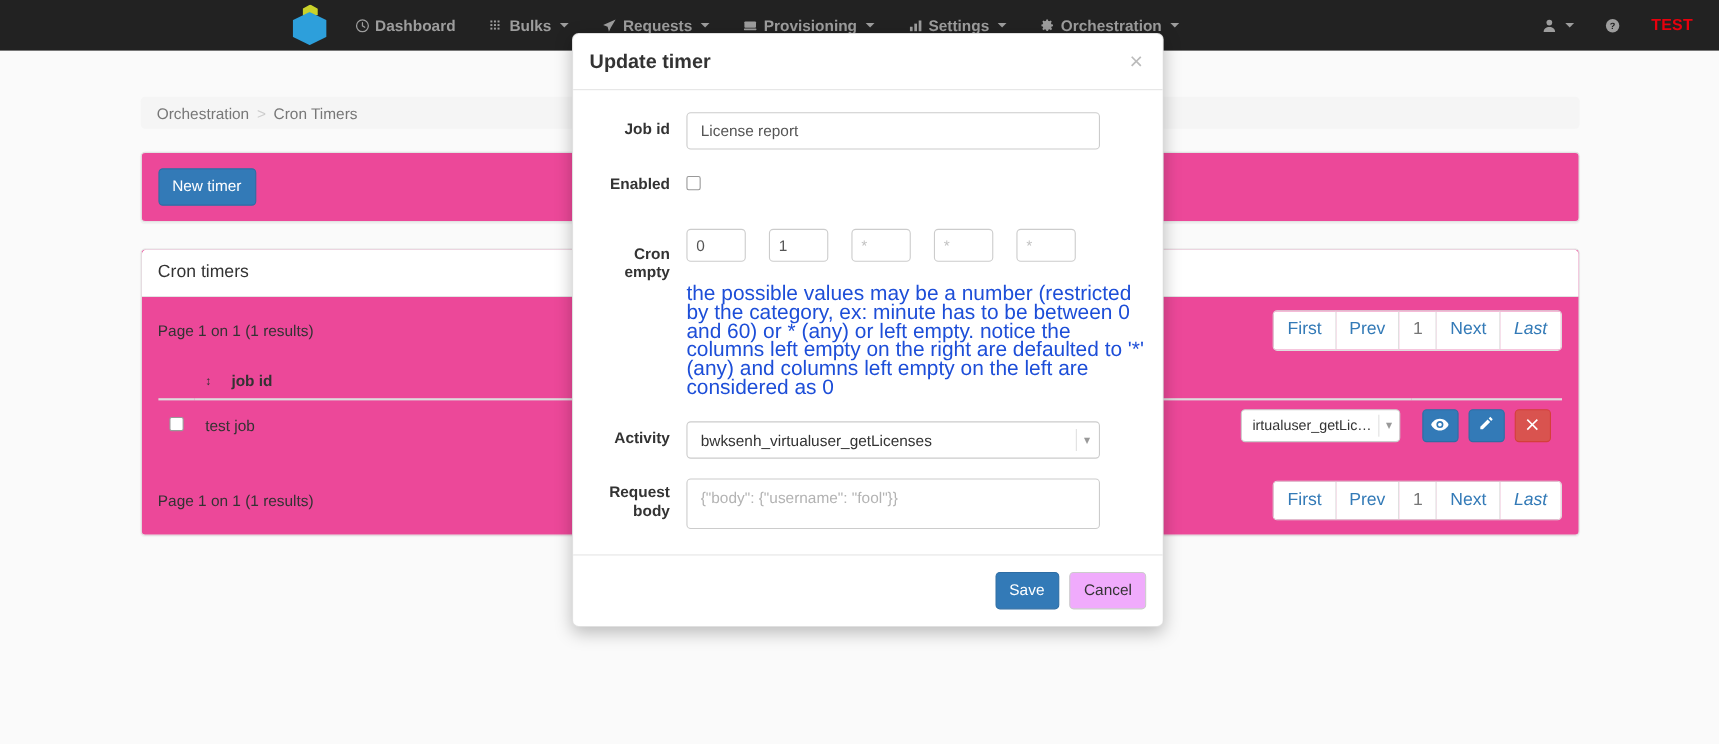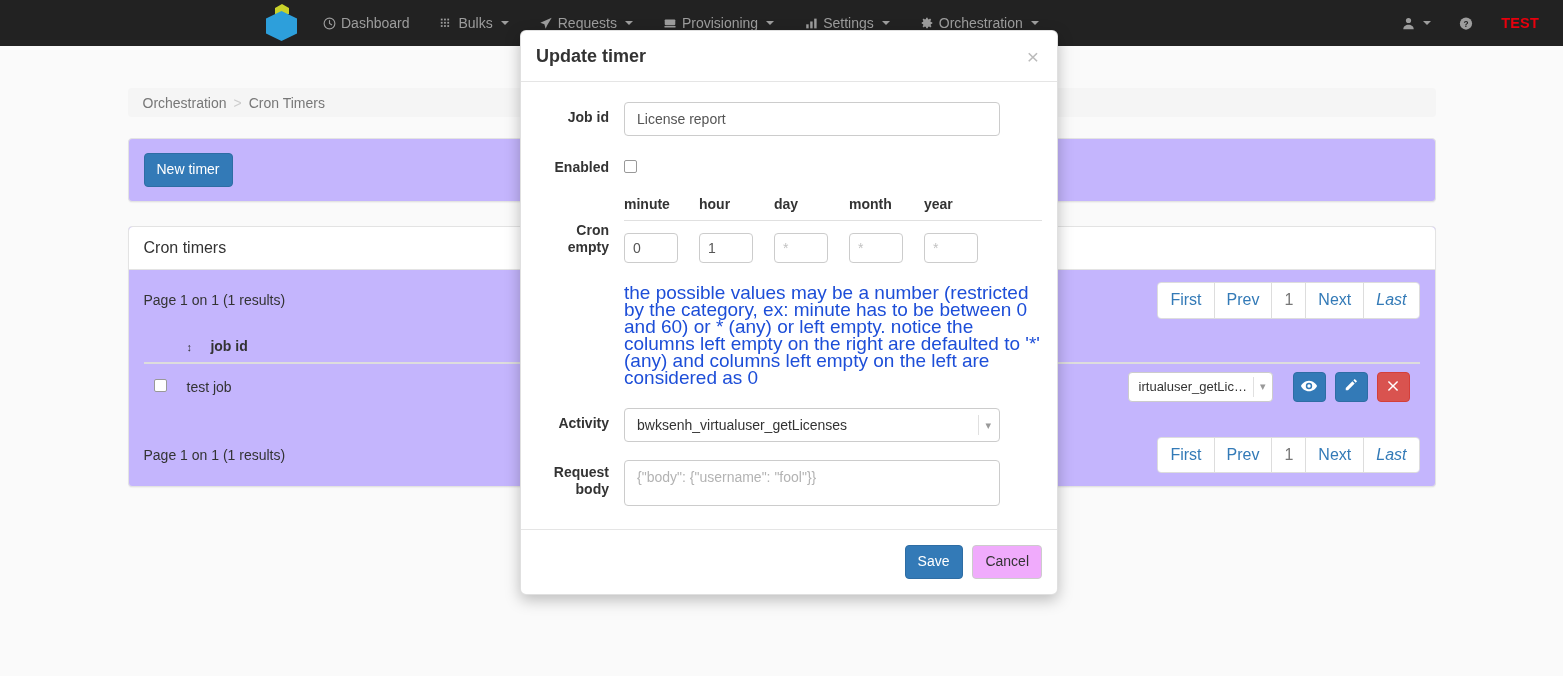--- a/index.html
+++ b/index.html
@@ -24,21 +24,21 @@
   .hex {
     position:absolute; left:4px; top:11px; width:31px; height:30px;
     background:#2d9fdb;
     clip-path: polygon(50% 0%, 100% 25%, 100% 75%, 50% 100%, 0% 75%, 0% 25%);
   }
   .hexcap {
     position:absolute; left:13px; top:4px; width:14px; height:10px;
     background:#c9d22a;
     clip-path: polygon(50% 0%, 100% 40%, 100% 100%, 0% 100%, 0% 40%);
   }
-  .nav-items { position:absolute; left:307px; top:0; height:46px; display:flex; align-items:center; }
+  .nav-items { position:absolute; left:307px; top:0; height:46px; display:flex; align-items:center;font-weight:bold; }
   .nav-item {
     display:flex; align-items:center; gap:5px;
     color:#9d9d9d; font-size:14px; padding:0 15px; height:46px;
     cursor:pointer; white-space:nowrap;
   }
   .nav-item .ico { display:inline-flex; width:14px; height:14px; align-items:center; justify-content:center; }
   .caret {
     display:inline-block; width:0; height:0; margin-left:3px;
     border-left:4px solid transparent; border-right:4px solid transparent;
     border-top:4px solid #9d9d9d;
@@ -53,21 +53,21 @@
 
   .breadcrumb {
     background:#f5f5f5; border-radius:4px; padding:9px 15px;
     font-size:14px; color:#777; height:29px; display:flex; align-items:center; gap:7px;
   }
   .breadcrumb a { color:#777; text-decoration:none; cursor:pointer; }
   .breadcrumb .sep { color:#ccc; }
   .breadcrumb .cur { color:#777; }
 
   .panel {
-    background:#c4b5fd; border:1px solid #e3e3e3; border-radius:4px;
+    background:#ec4899; border:1px solid #e3e3e3; border-radius:4px;
     box-shadow:0 1px 1px rgba(0,0,0,.04);
   }
   .panel-toolbar { margin-top:21px; padding:14px 15px; }
   .btn {
     display:inline-block; font-size:14px; line-height:1.42;
     padding:6px 12px; border-radius:4px; border:1px solid transparent;
     cursor:pointer; font-family:"Liberation Sans", sans-serif;
   }
   .btn-primary { background:#337ab7; border-color:#2e6da4; color:#fff; }
   .btn-default { background:#f0abfc; border-color:#ccc; color:#333; }
@@ -424,27 +424,20 @@
       </div>
     </div>
 
     <div class="frow" style="margin-bottom:4px;">
       <div class="flabel" style="padding-top:26px;">
         <div>Cron</div>
         <div>empty</div>
       </div>
       <div class="fctl">
         <div class="cron-grid">
-          <div class="cron-head">
-            <div>minute</div>
-            <div>hour</div>
-            <div>day</div>
-            <div>month</div>
-            <div>year</div>
-          </div>
           <div class="cron-inputs">
             <input class="inp-sm" type="text" value="0" style="">
             <input class="inp-sm" type="text" value="1" style="">
             <input class="inp-sm" type="text" placeholder="*" style="">
             <input class="inp-sm" type="text" placeholder="*" style="">
             <input class="inp-sm" type="text" placeholder="*" style="">
           </div>
           <div class="cron-help">the possible values may be a number (restricted by the category, ex: minute has to be between 0 and 60) or * (any) or left empty. notice the columns left empty on the right are defaulted to '*' (any) and columns left empty on the left are considered as 0</div>
         </div>
       </div>

